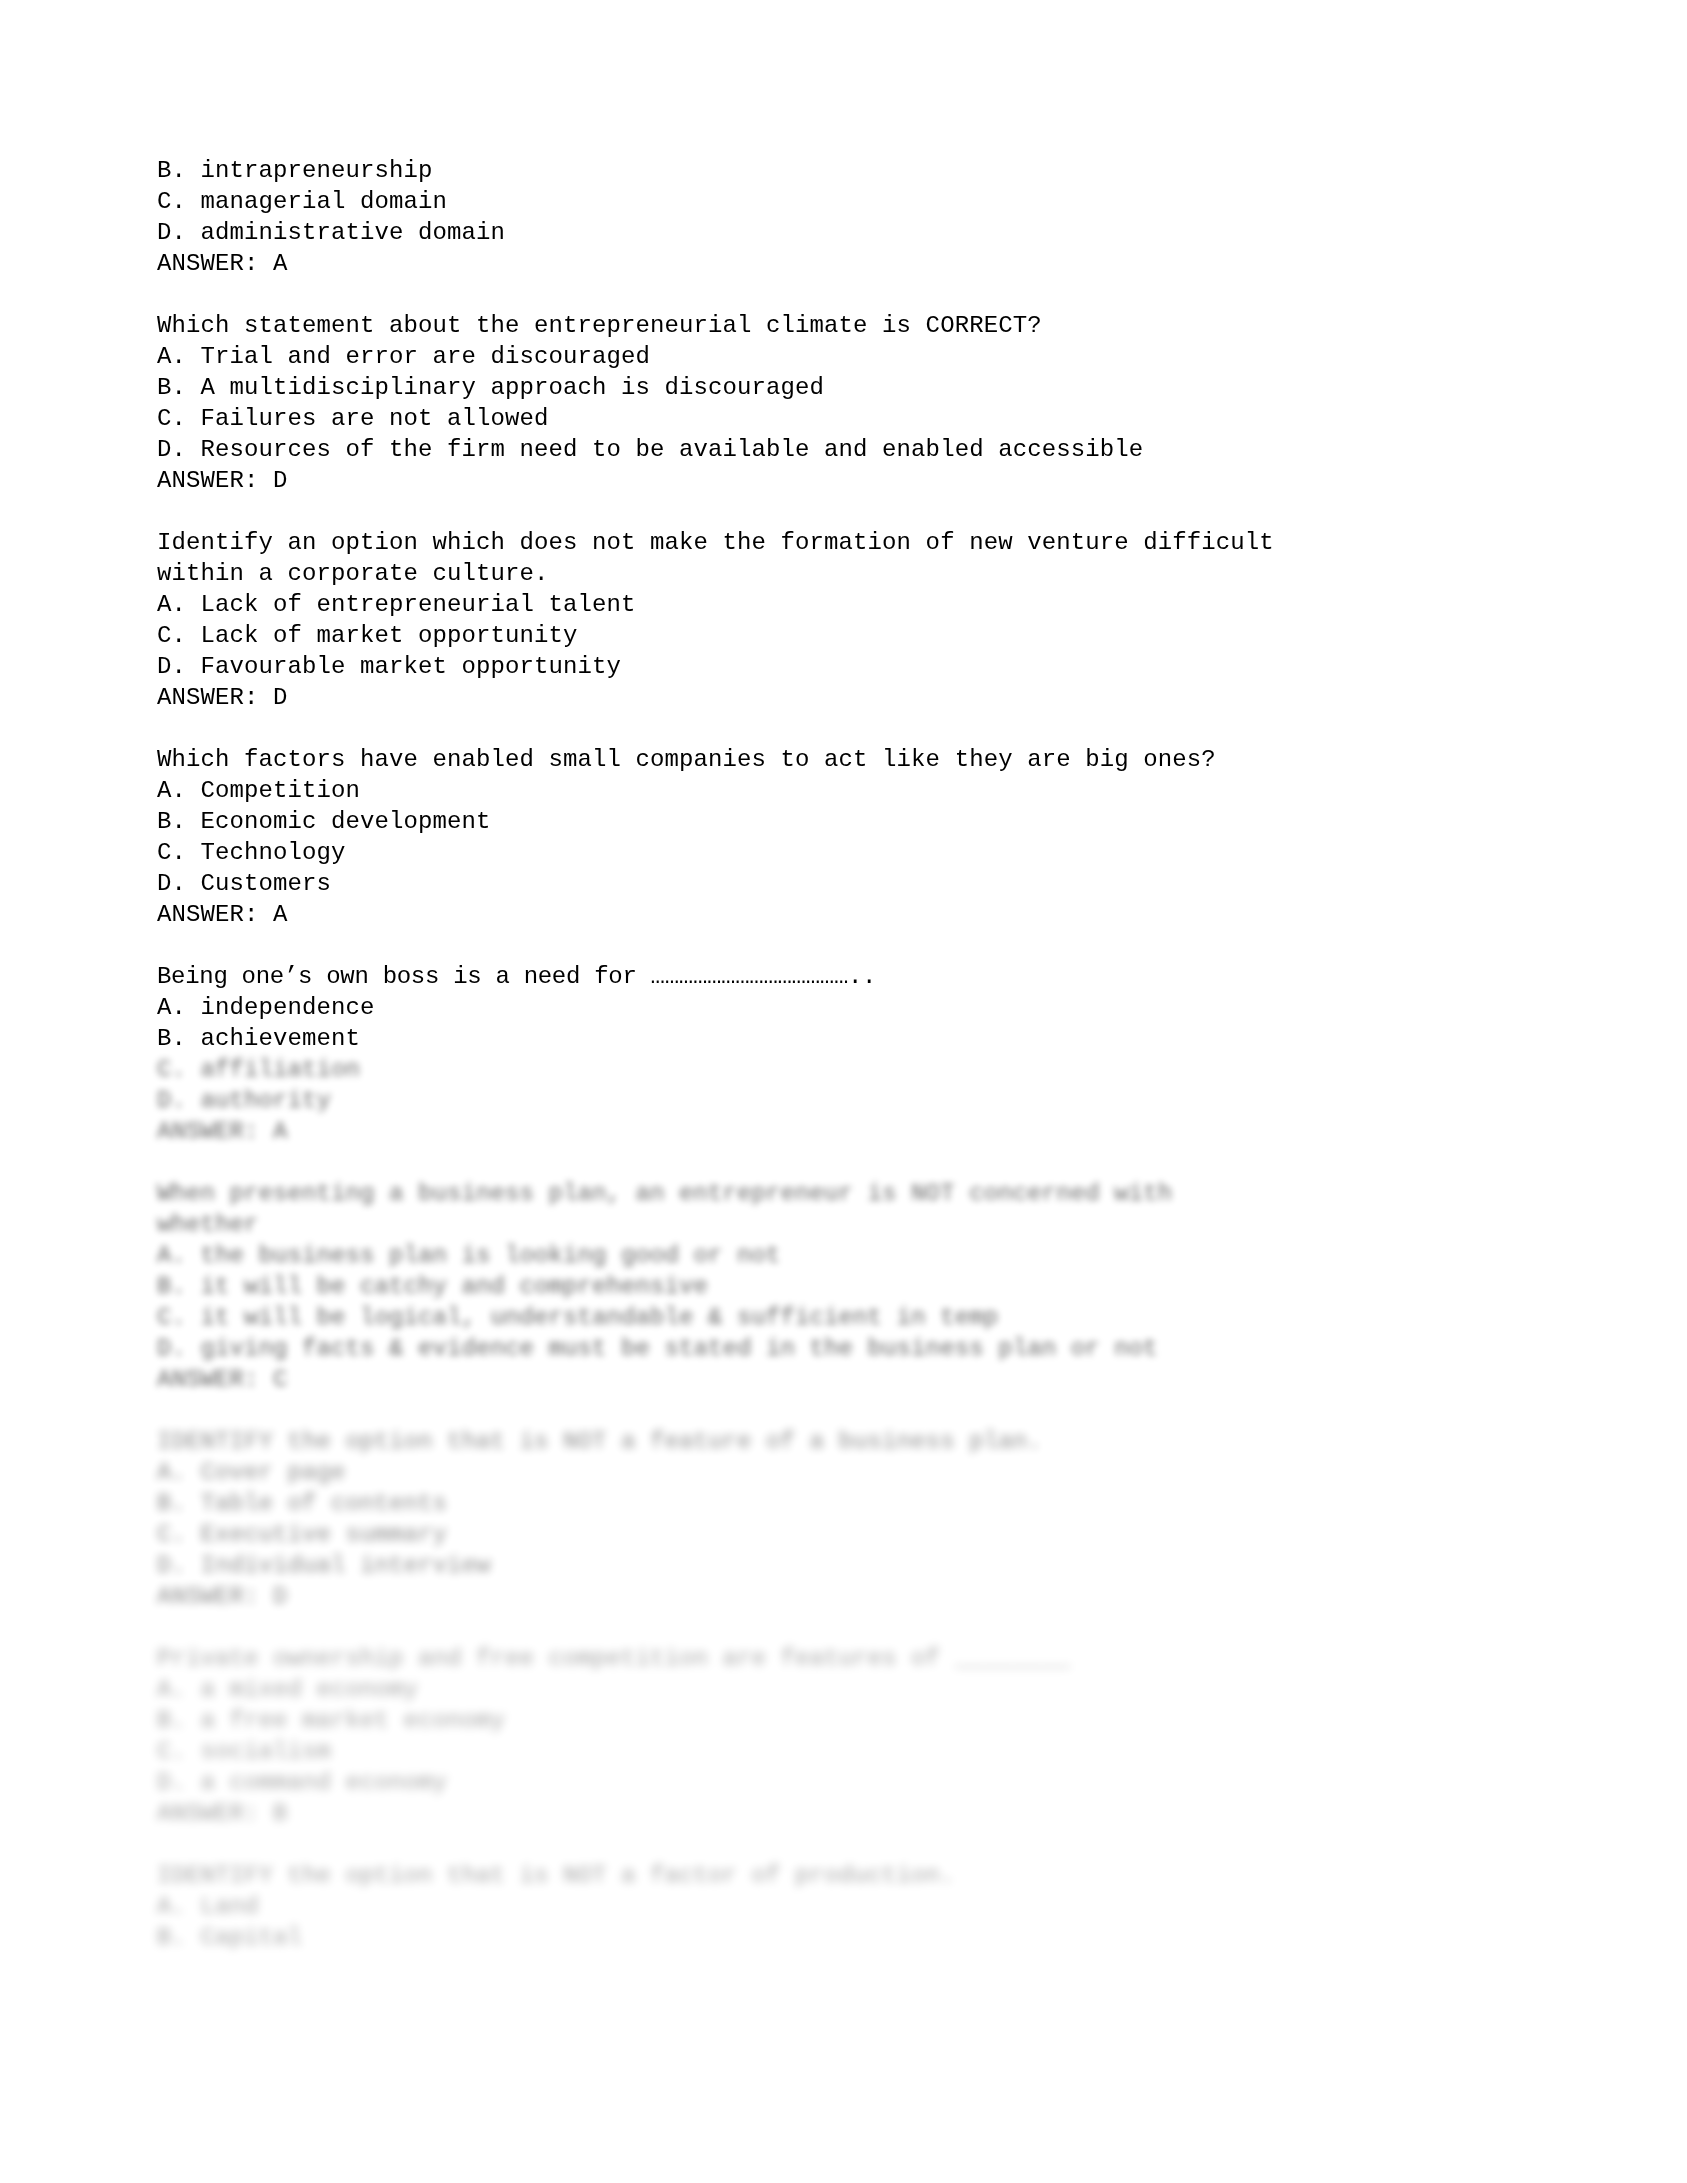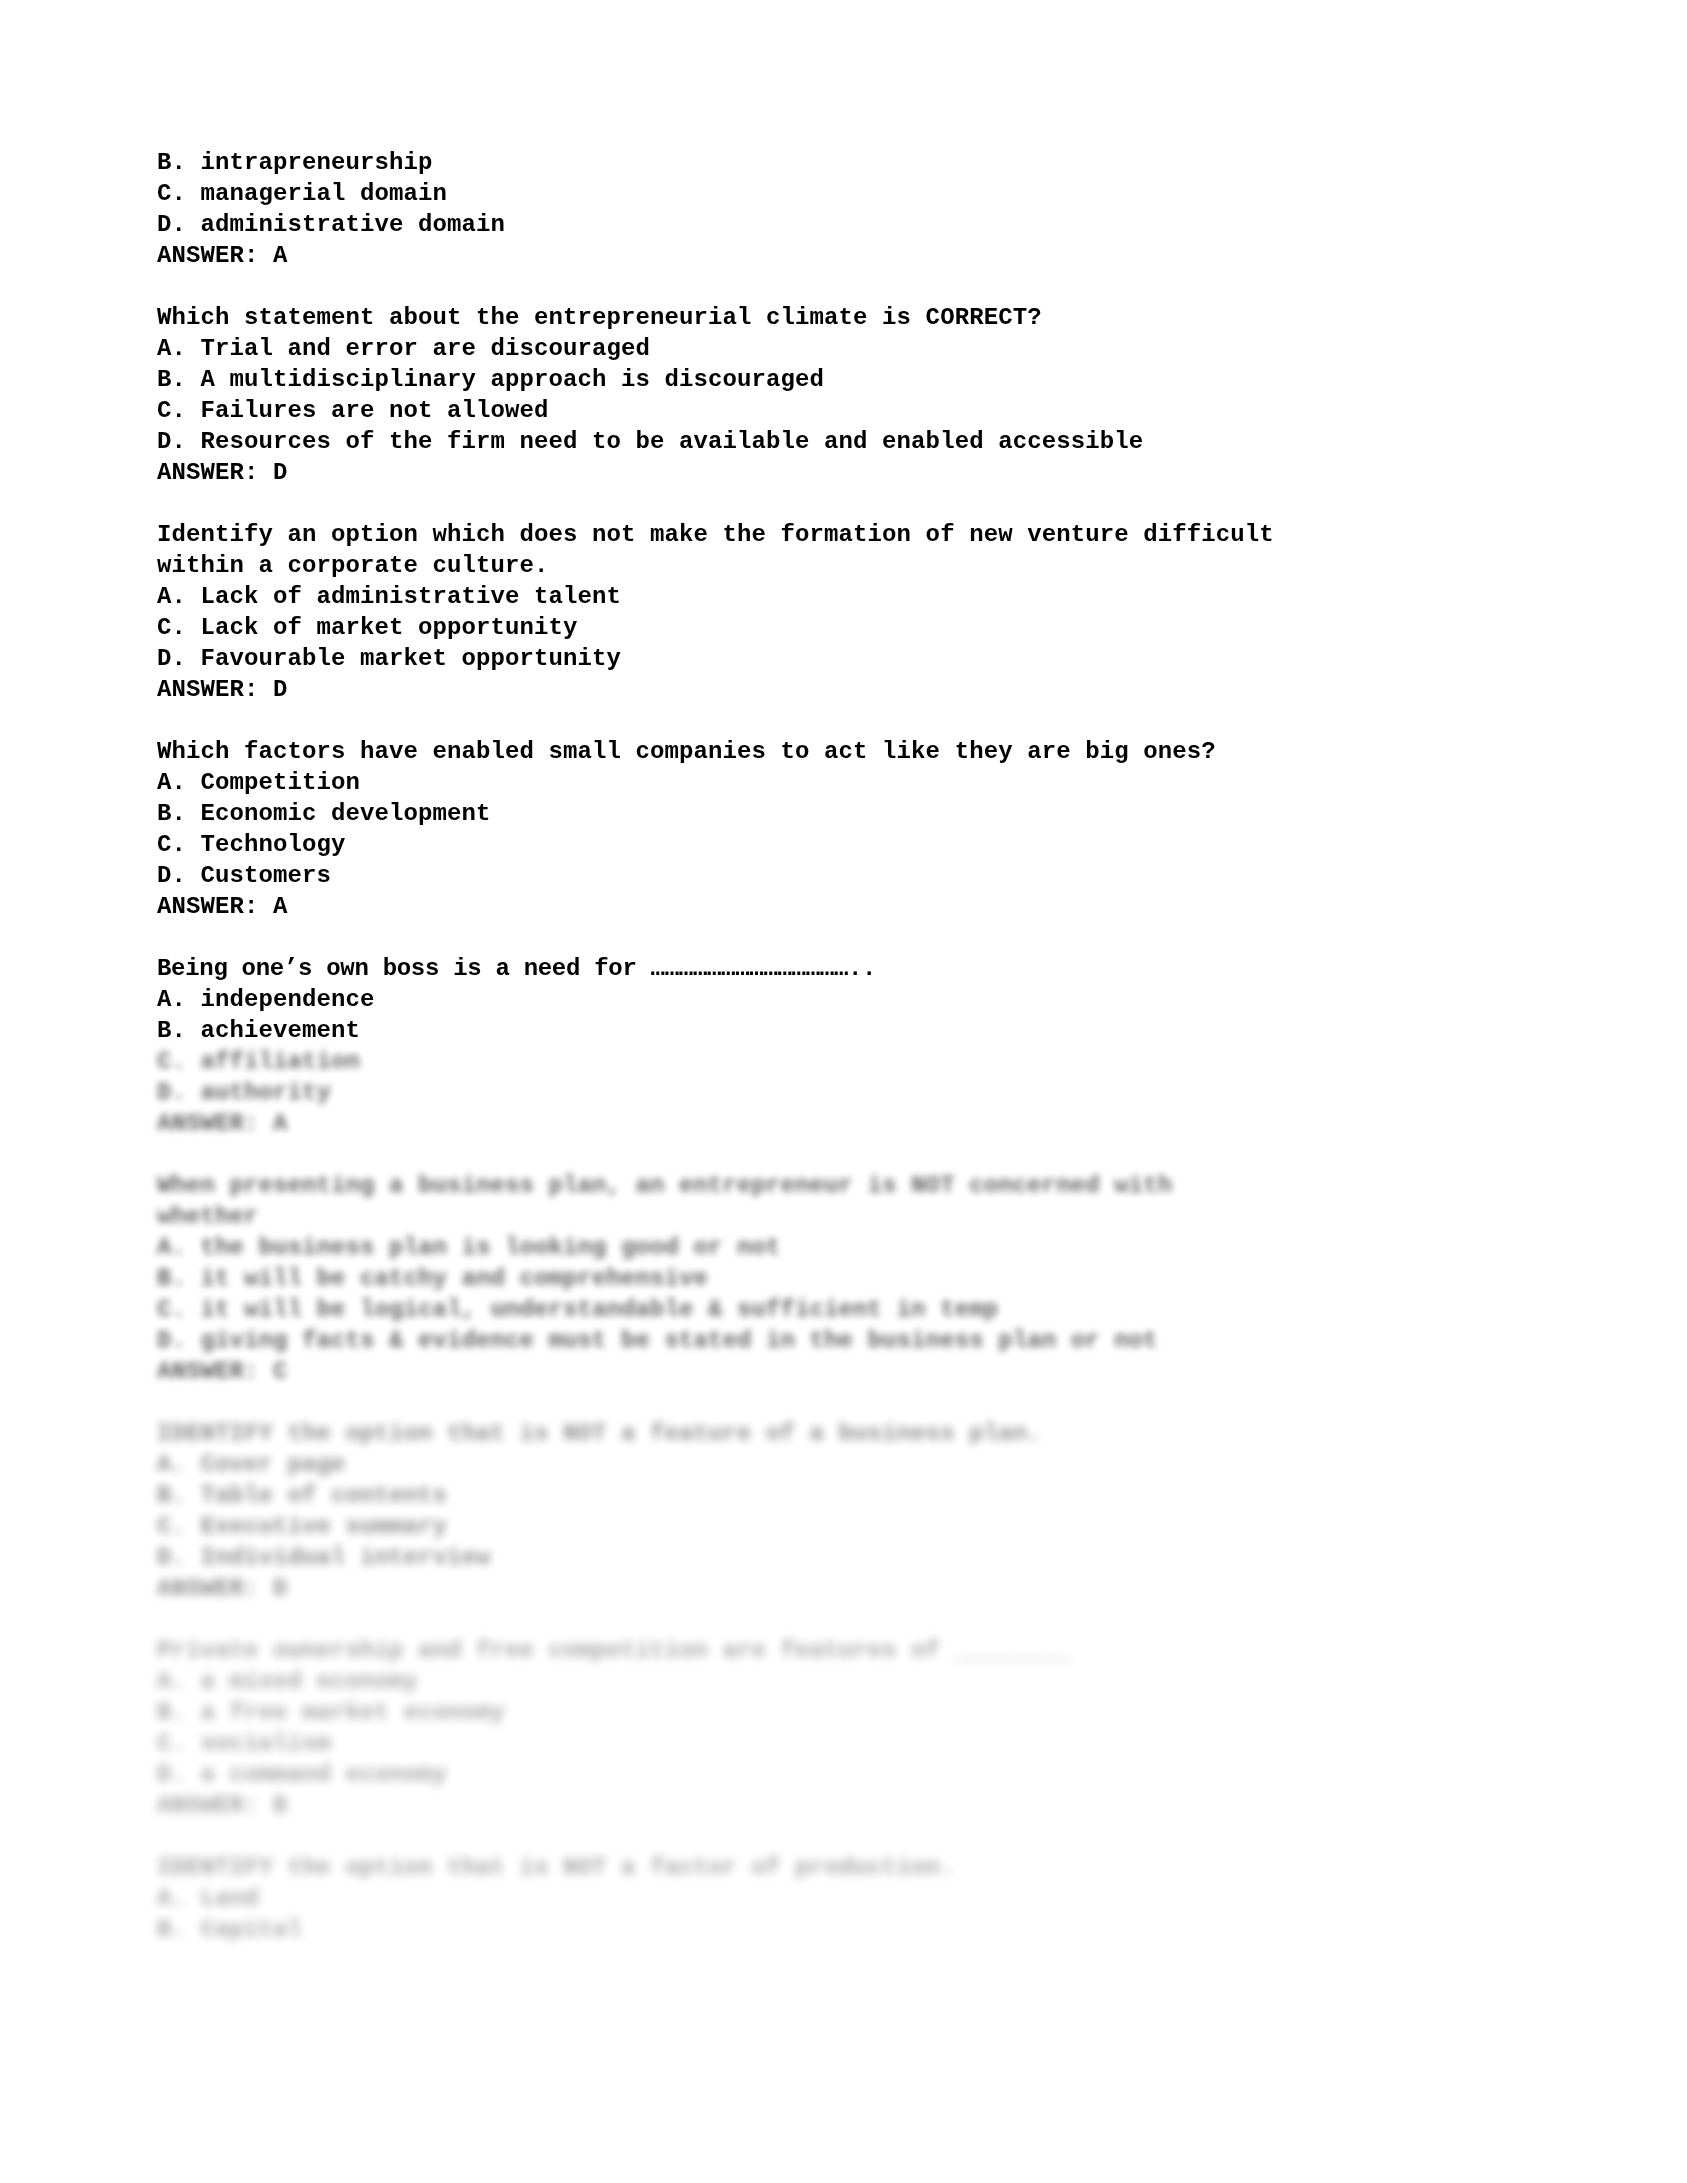--- a/index.html
+++ b/index.html
@@ -11,23 +11,22 @@
     position: relative;
     width: 1687px;
     height: 2183px;
     background: #ffffff;
     overflow: hidden;
     font-family: "Liberation Mono", "DejaVu Sans Mono", monospace;
   }
   .content {
     position: absolute;
     left: 157px;
-    top: 147px;
+    top: 155px;
     width: 1389px;
-    font-weight: bold;
   }
   .line {
     font-size: 24px;
     line-height: 31px;
     color: #000000;
     white-space: pre;
     letter-spacing: 0.1px;
   }
   .blank-line {
     height: 31px;
@@ -72,21 +71,21 @@
       <div class="line">B. A multidisciplinary approach is discouraged</div>
       <div class="line">C. Failures are not allowed</div>
       <div class="line">D. Resources of the firm need to be available and enabled accessible</div>
       <div class="line">ANSWER: D</div>
     </div>
     <div class="blank-line"></div>
 
     <div>
       <div class="line">Identify an option which does not make the formation of new venture difficult</div>
       <div class="line">within a corporate culture.</div>
-      <div class="line">A. Lack of administrative talent</div>
+      <div class="line">A. Lack of entrepreneurial talent</div>
       <div class="line">C. Lack of market opportunity</div>
       <div class="line">D. Favourable market opportunity</div>
       <div class="line">ANSWER: D</div>
     </div>
     <div class="blank-line"></div>
 
     <div>
       <div class="line">Which factors have enabled small companies to act like they are big ones?</div>
       <div class="line">A. Competition</div>
       <div class="line">B. Economic development</div>

